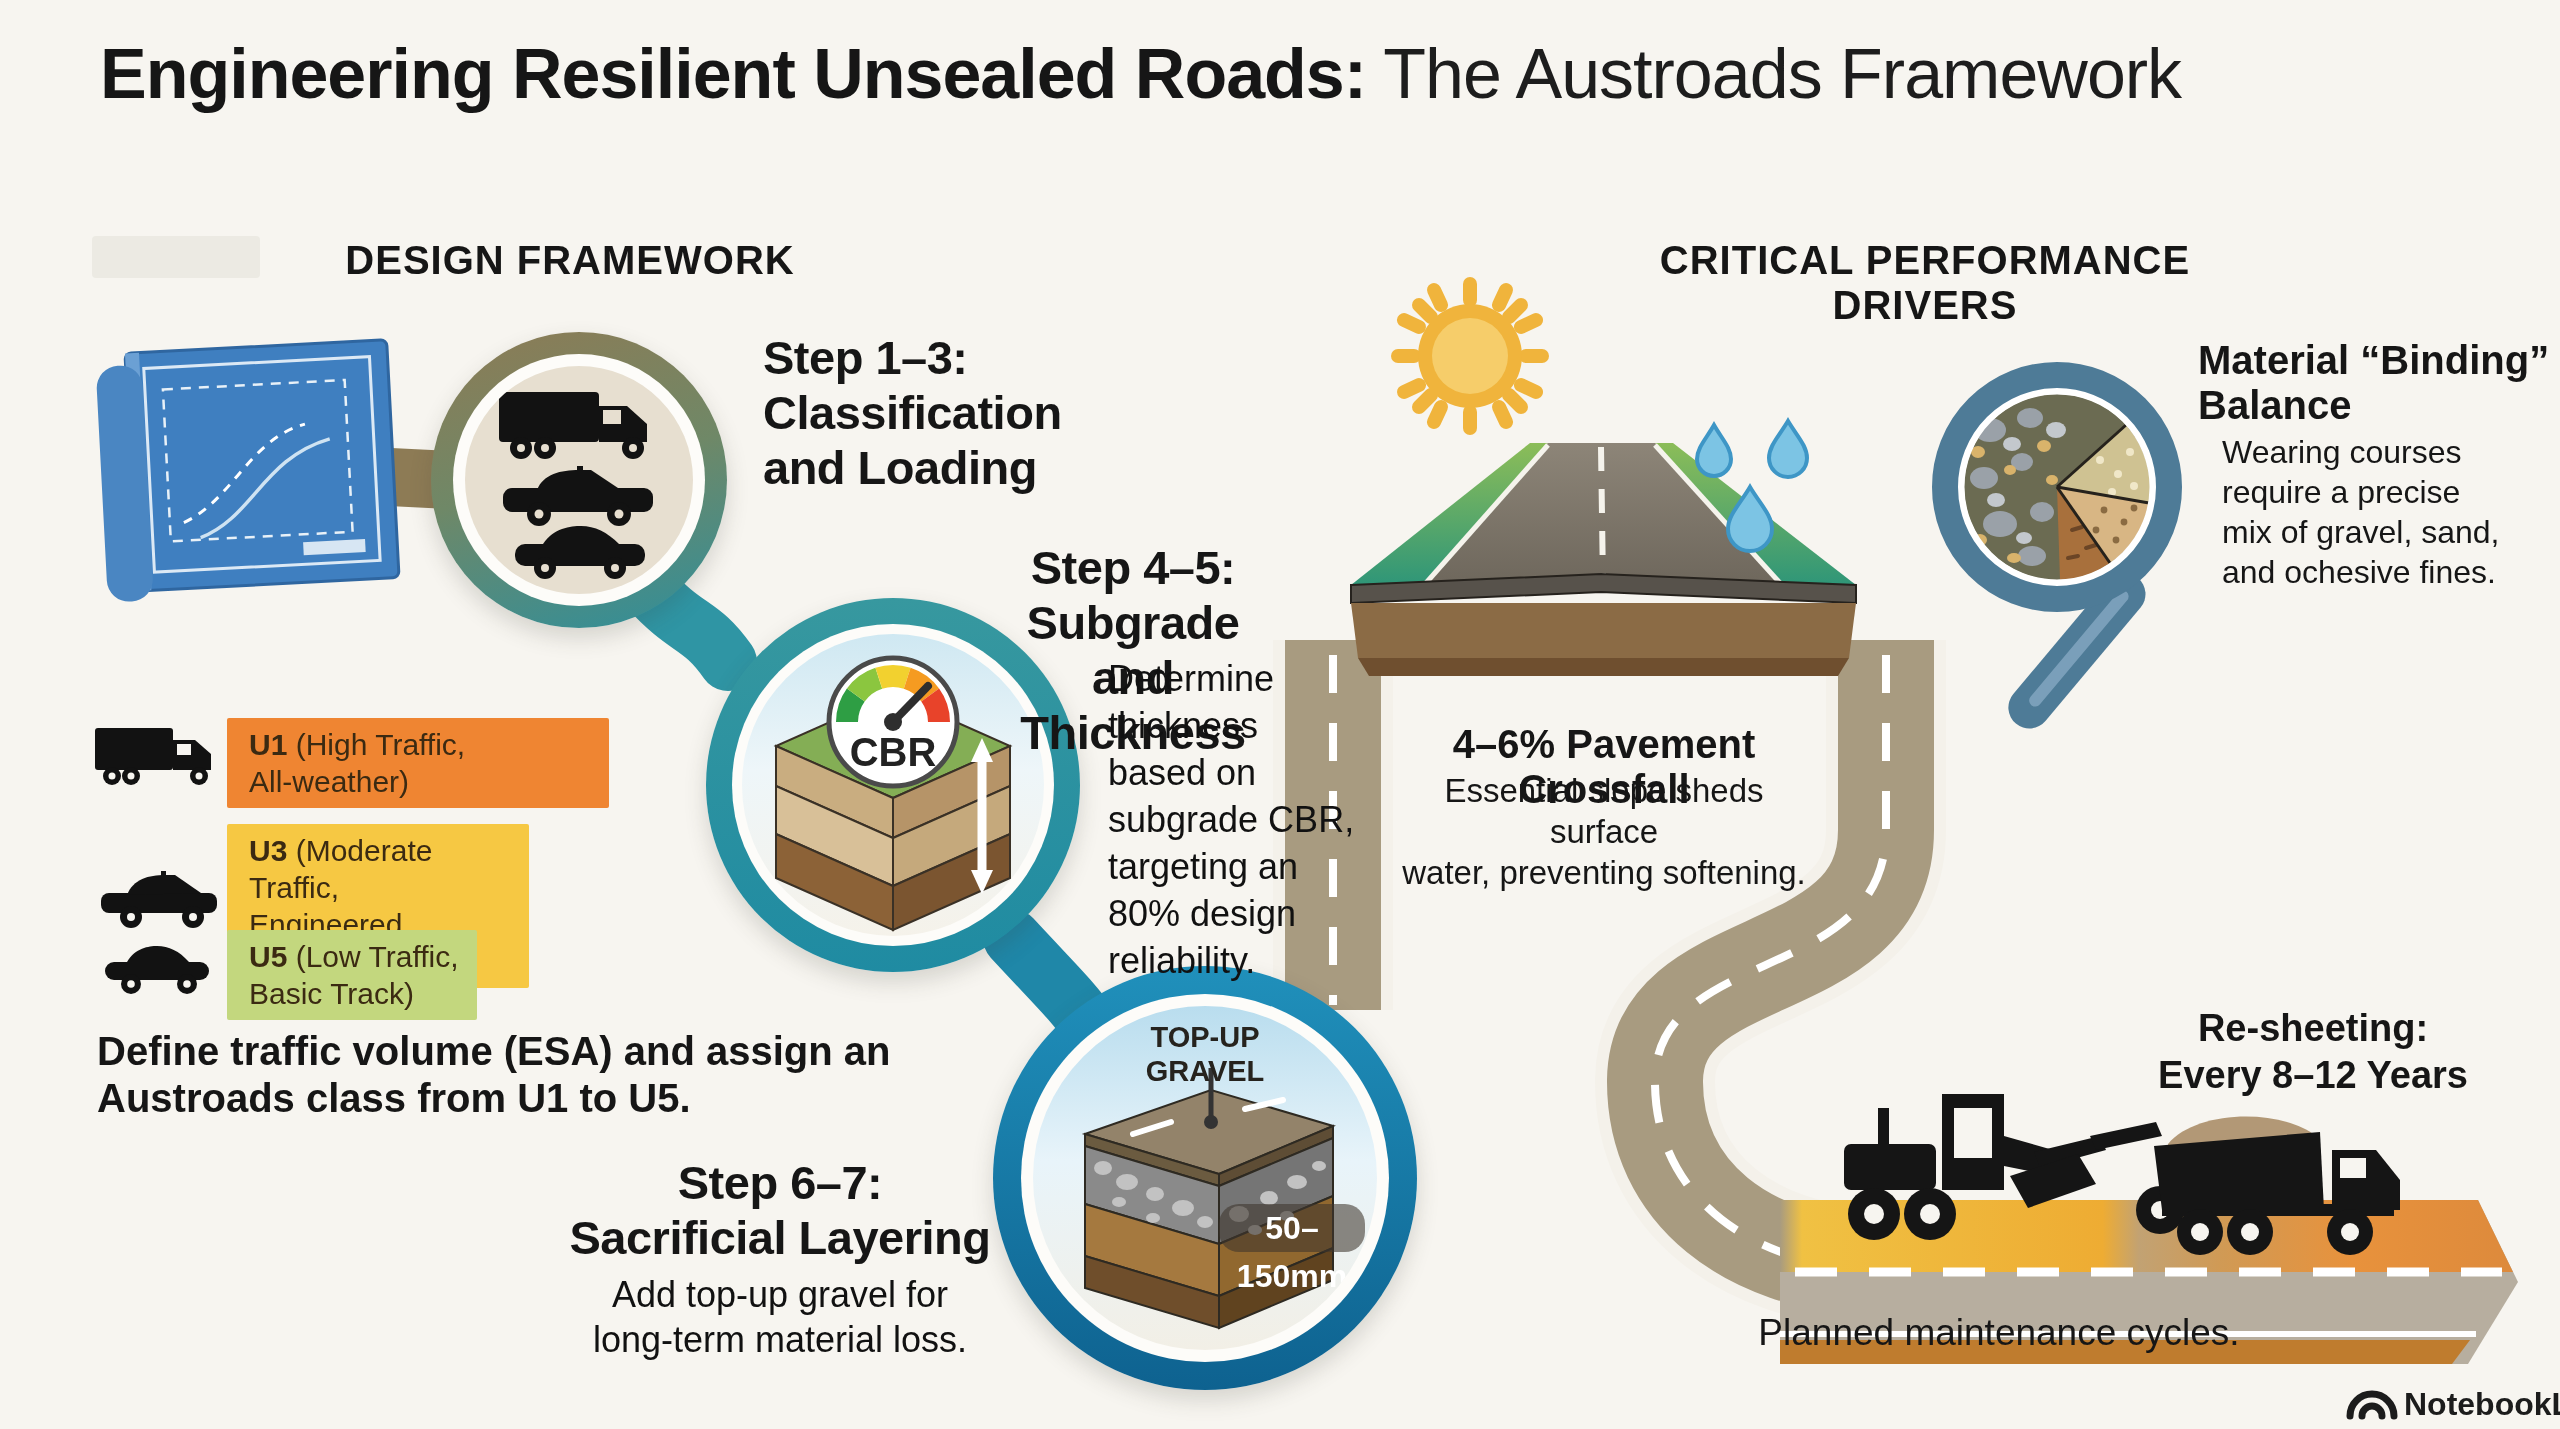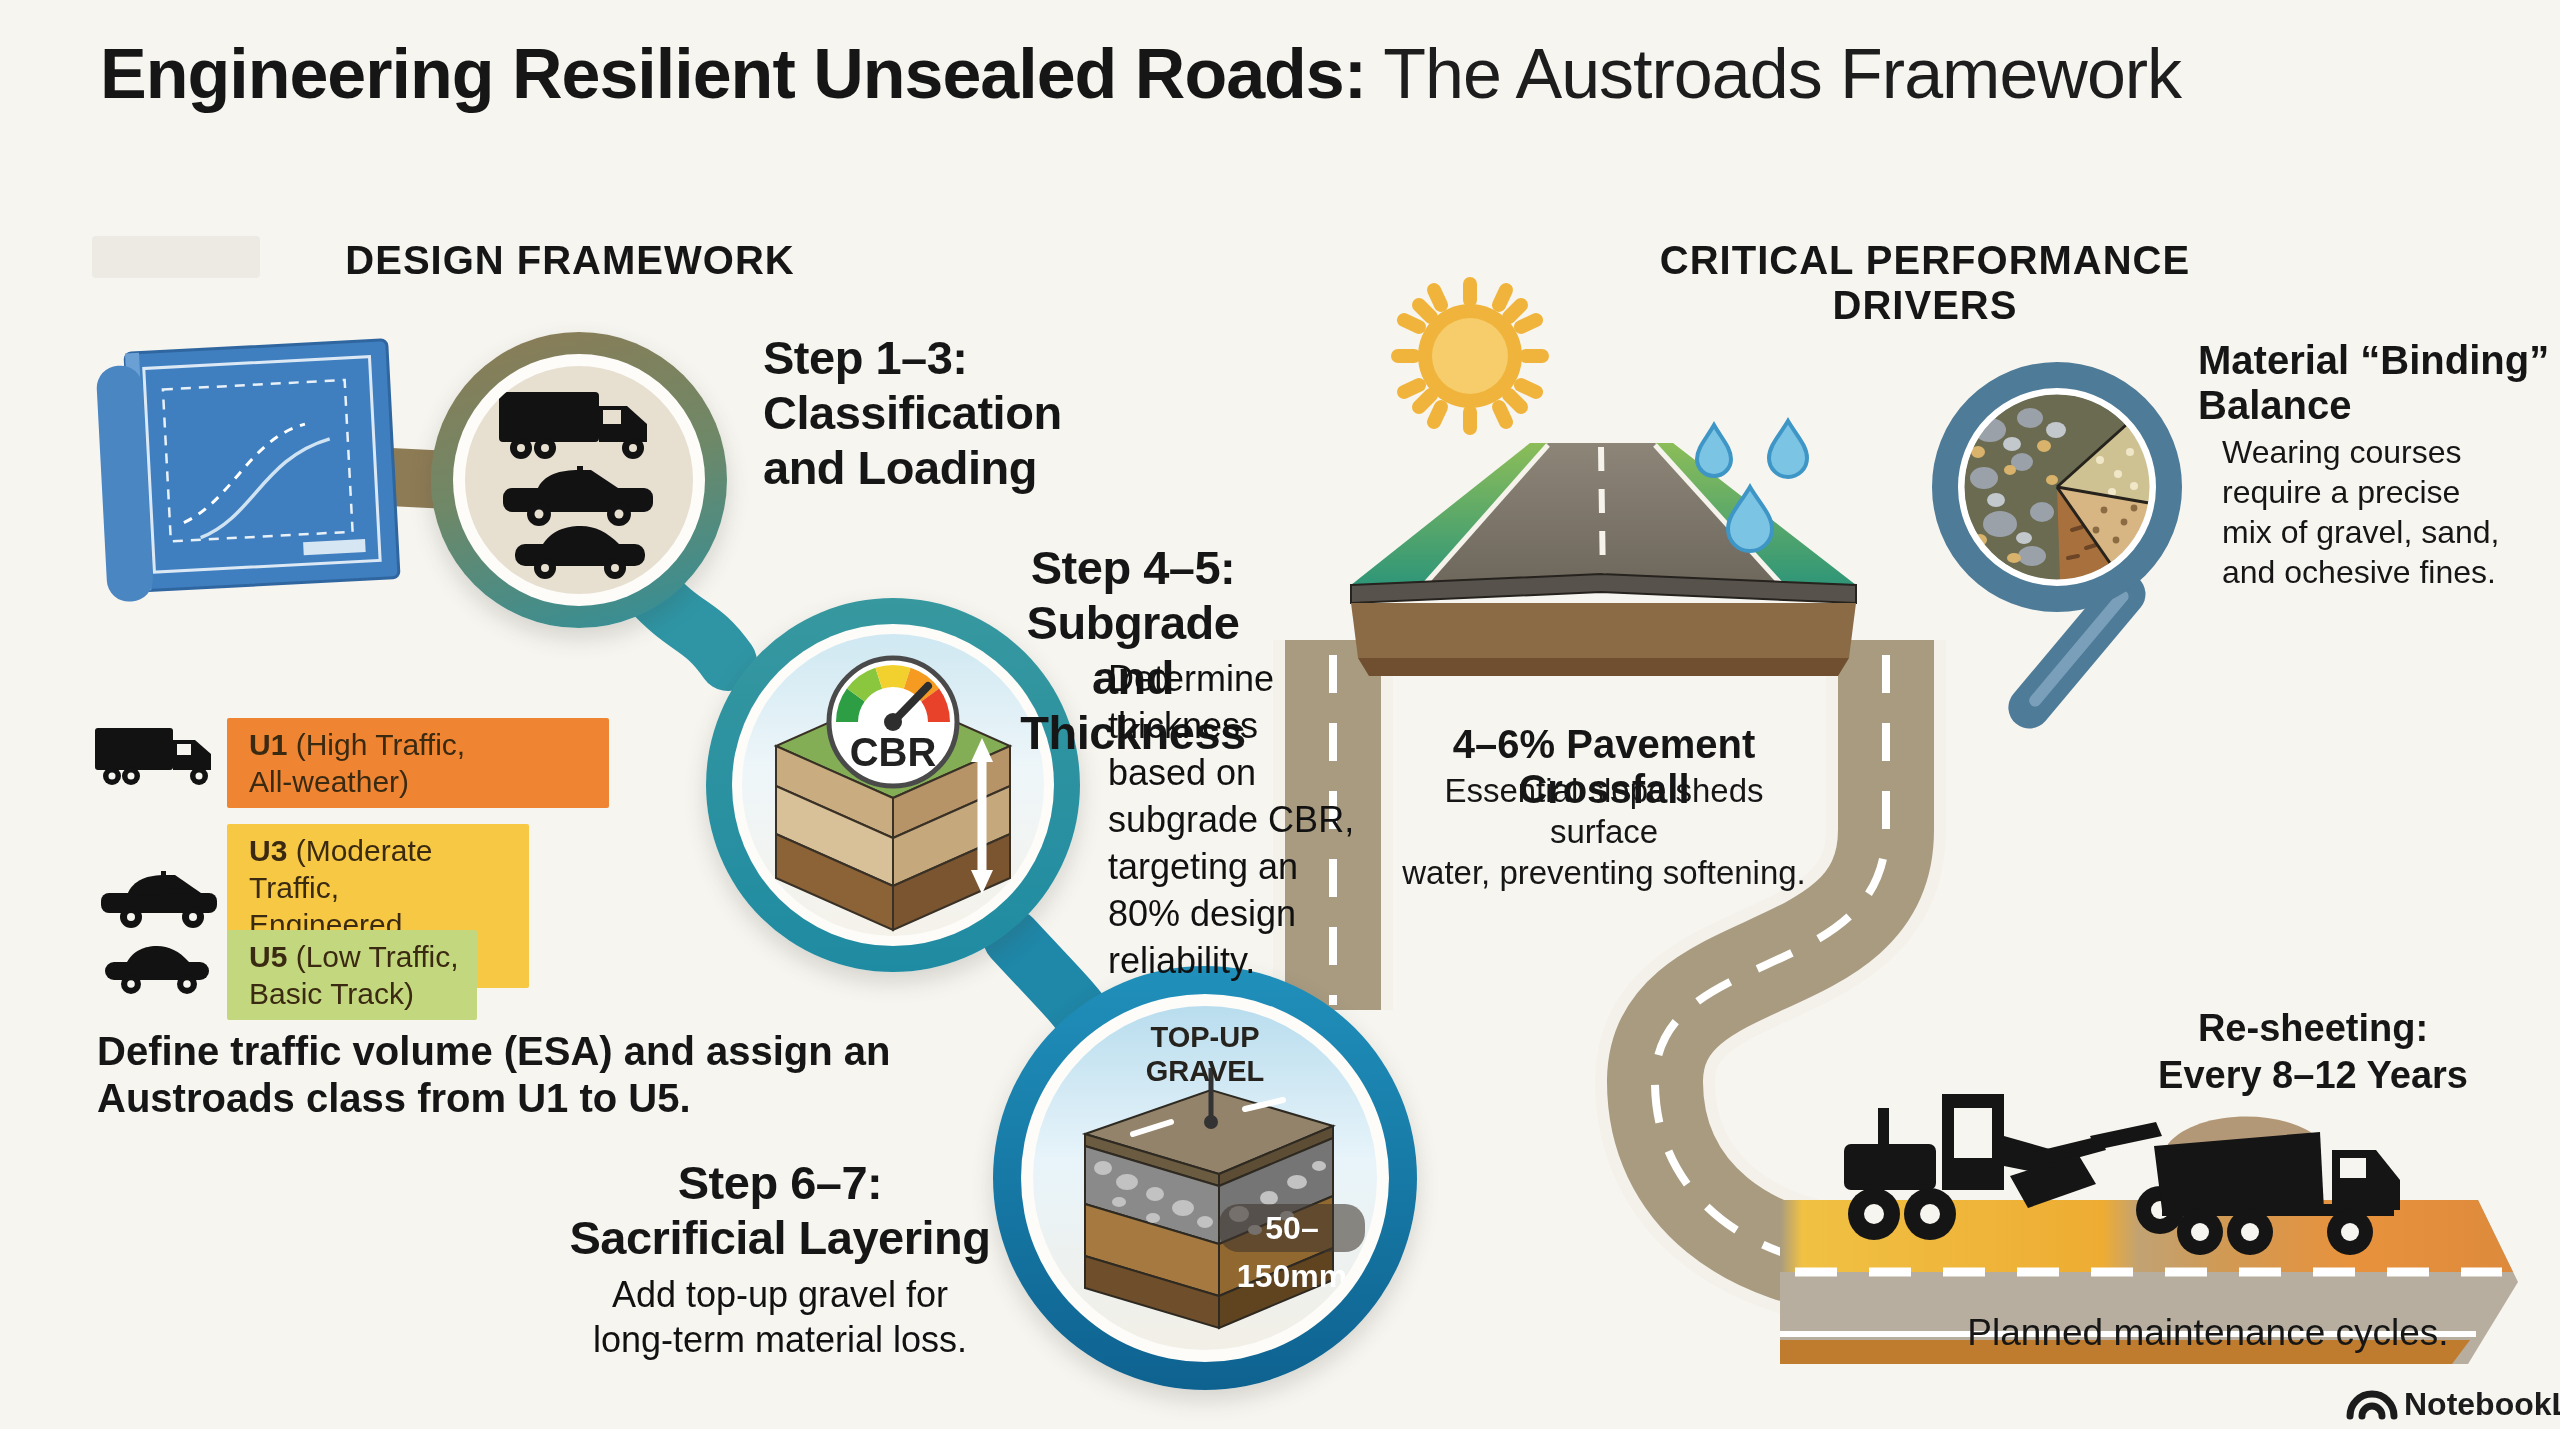--- a/index.html
+++ b/index.html
@@ -457,16 +457,16 @@
 mix of gravel, sand,
 and ochesive fines.</div>
 
   <div class="txt cf-title ctr" style="left:1394px;top:722px;width:420px;">4–6% Pavement Crossfall</div>
   <div class="txt cf-body pre ctr" style="left:1394px;top:770px;width:420px;">Essential slope sheds surface
 water, preventing softening.</div>
 
   <div class="txt mt-title pre ctr" style="left:2123px;top:1005px;width:380px;">Re-sheeting:
 Every 8–12 Years</div>
 
-  <div class="txt note ctr" style="left:1958px;top:1312px;width:500px;">Planned maintenance cycles.</div>
+  <div class="txt note ctr" style="left:1749px;top:1312px;width:500px;">Planned maintenance cycles.</div>
 
   <div class="txt brand">NotebookLM</div>
 </div>
 
 </body></html>

